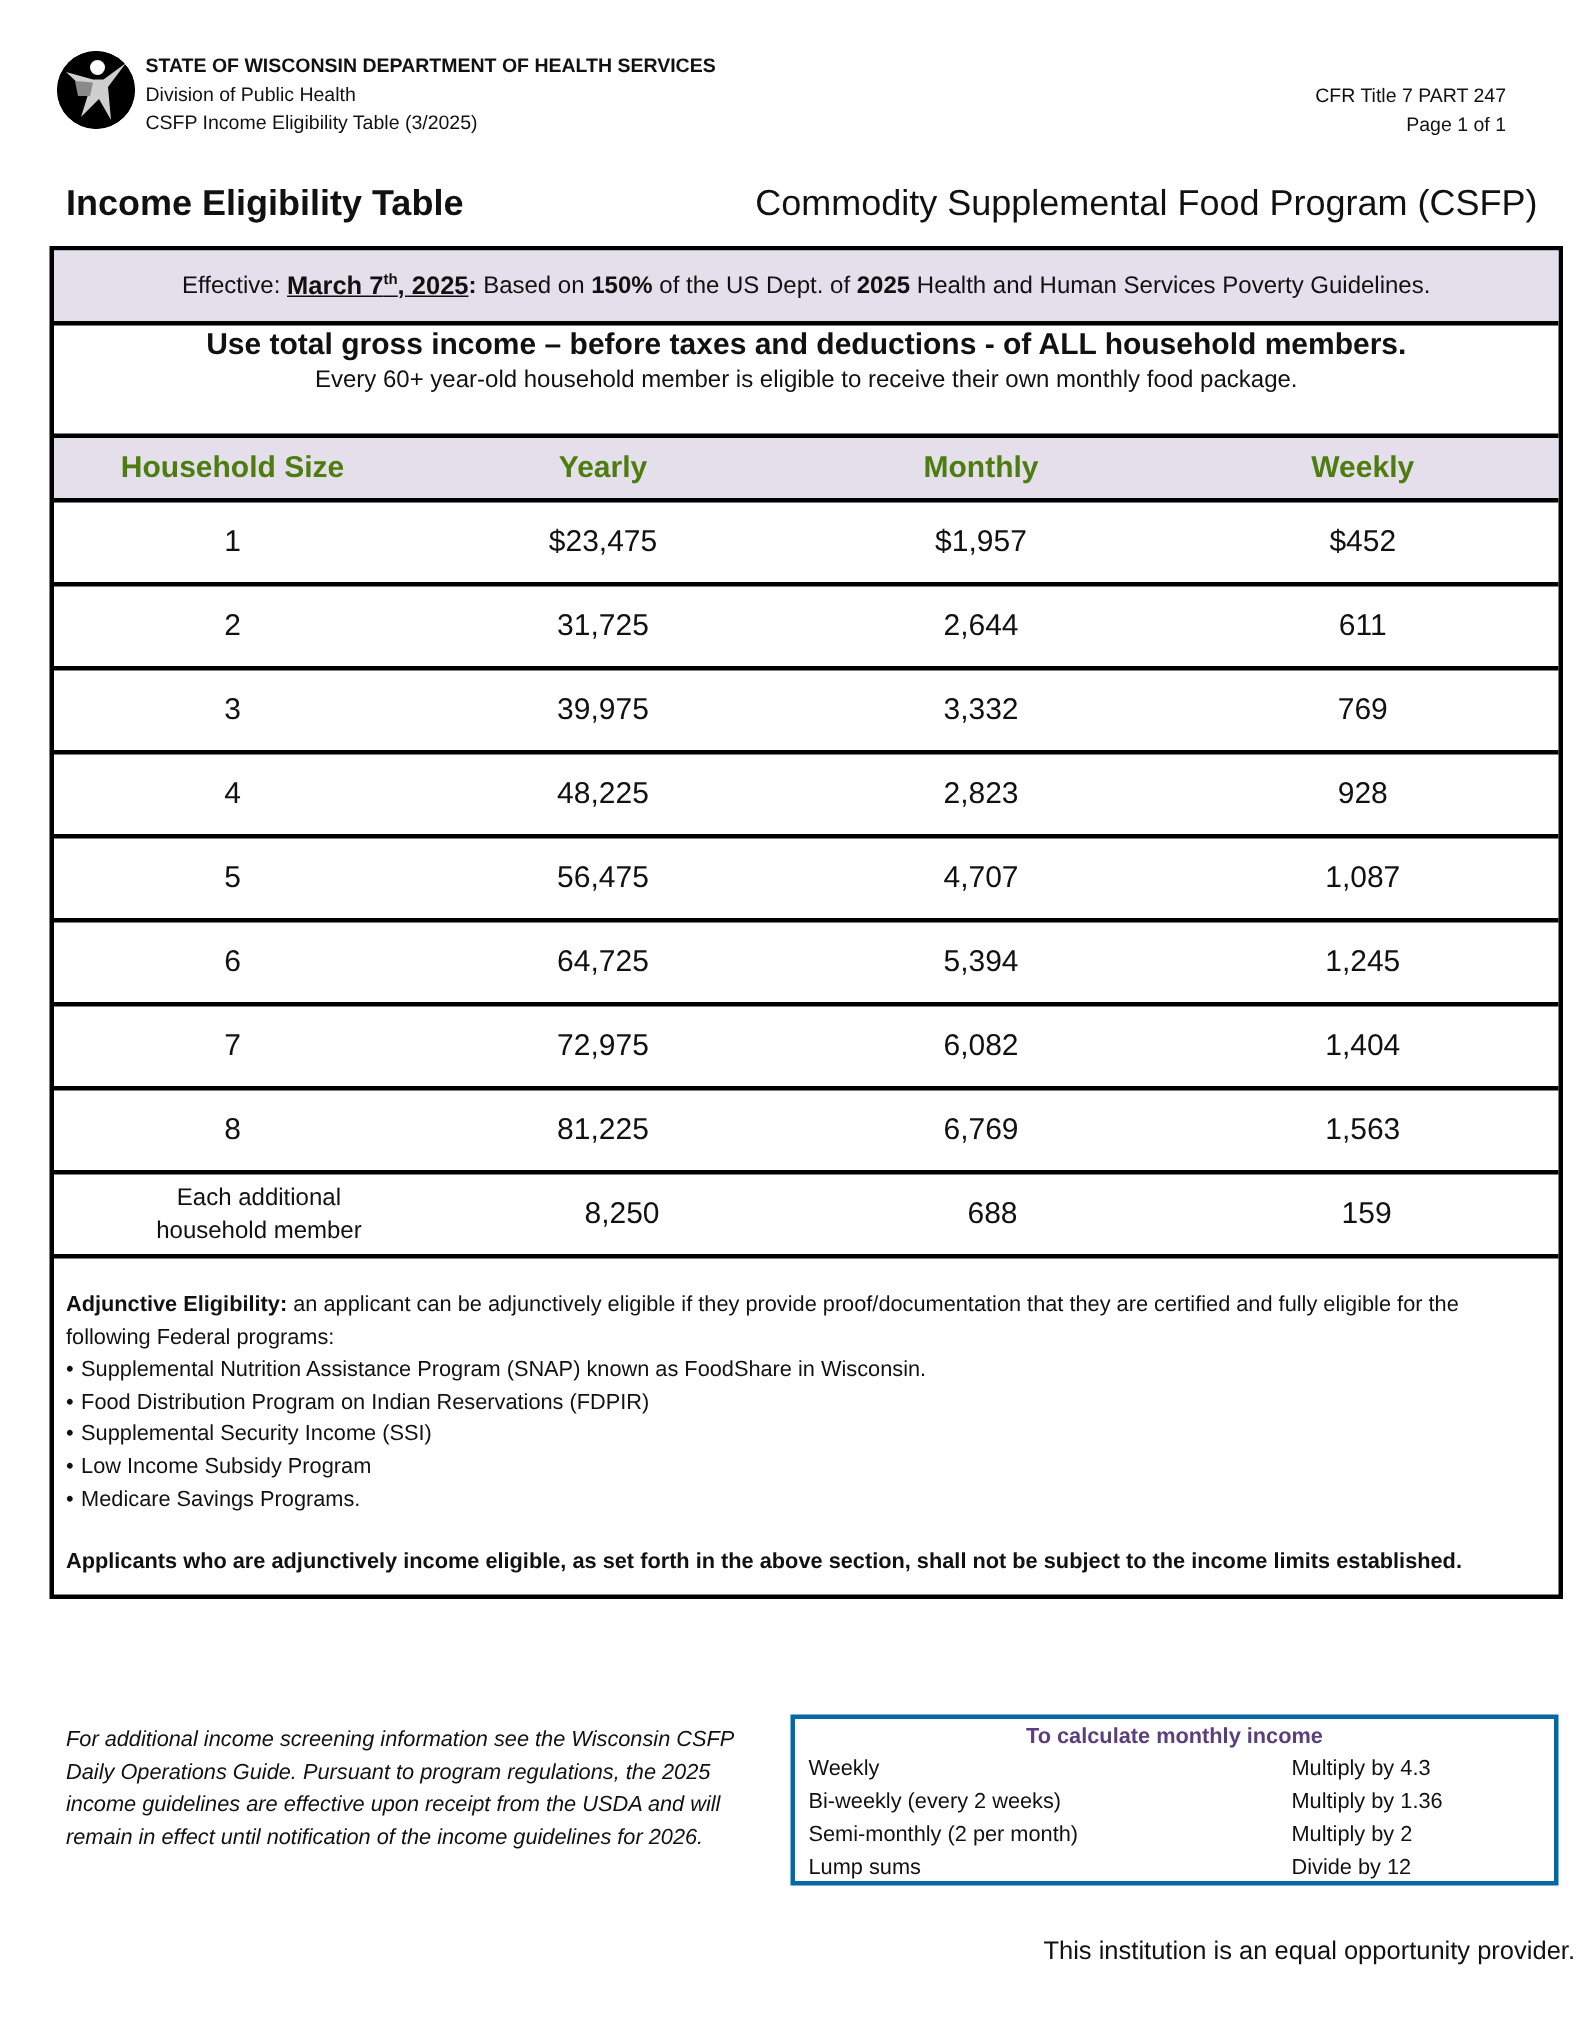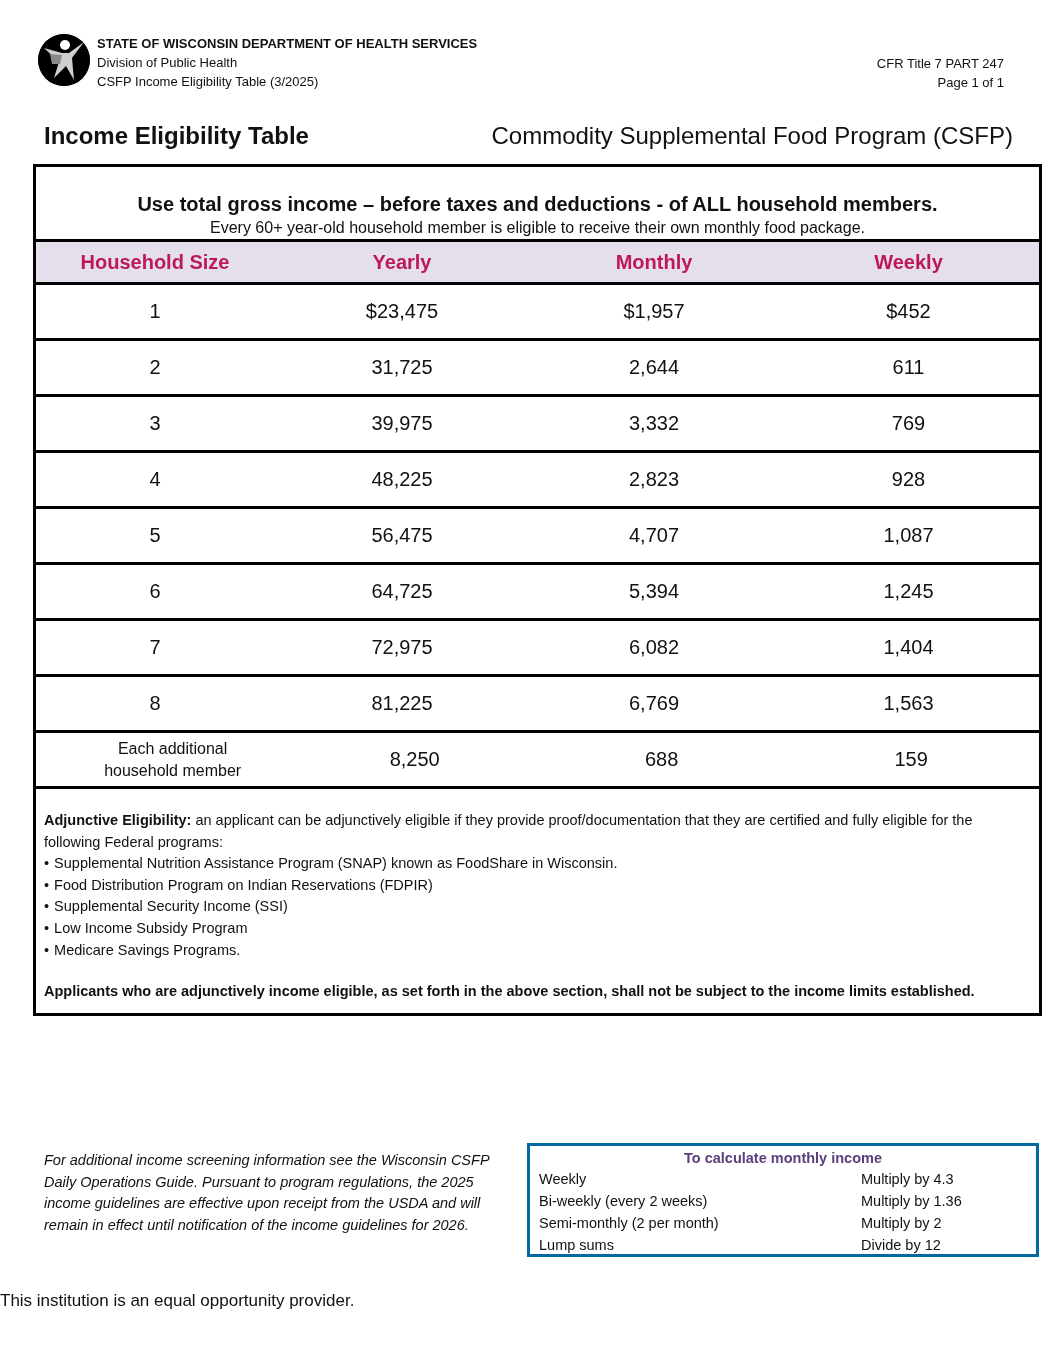--- a/index.html
+++ b/index.html
@@ -7,54 +7,54 @@
 
   .hdr { position: absolute; left: 38px; top: 34px; width: 970px; height: 64px; }
   .logo { position: absolute; left: 0; top: 0; width: 52px; height: 52px; border-radius: 50%; background: #000; overflow: hidden; }
   .logo svg { width: 52px; height: 52px; display: block; }
   .hdr-text { position: absolute; left: 59px; top: 0; font-size: 13px; line-height: 19px; }
   .hdr-text .org { font-weight: bold; }
   .hdr-right { position: absolute; right: 4px; top: 20px; text-align: right; font-size: 13px; line-height: 19px; }
 
   .title-row { position: absolute; left: 44px; top: 122px; width: 986px; height: 34px; }
   .title-left { position: absolute; left: 0; top: 0; font-size: 24px; font-weight: bold; }
-  .title-right { position: absolute; right: 17px; top: 0; font-size: 24px; }
+  .title-right { position: absolute; right: 5px; top: 0; font-size: 24px; }
 
   .main { position: absolute; left: 33px; top: 164px; width: 1003px; border: 3px solid #000; }
   .eff { background: #e4dfeb; height: 47px; border-bottom: 3px solid #000; display: flex; align-items: center; justify-content: center; font-size: 16px; }
   .eff b { font-weight: bold; }
   .eff .date { font-weight: bold; text-decoration: underline; font-size: 17px; }
   .eff sup { font-size: 10px; }
 
   .gross { height: 72px; border-bottom: 3px solid #000; text-align: center; }
-  .gross .l1 { font-size: 20px; font-weight: bold; padding-top: 24px; line-height: 26px; }
+  .gross .l1 { font-size: 20px; font-weight: bold; padding-top: 0; line-height: 26px; }
   .gross .l2 { font-size: 16px; line-height: 22px; }
 
-  .colhdr { background: #e4dfeb; height: 40px; border-bottom: 3px solid #000; display: flex; align-items: center; color: #be185d; font-weight: bold; font-size: 20px; }
+  .colhdr { background: #e4dfeb; height: 40px; border-bottom: 3px solid #000; display: flex; align-items: center; color: #4d7c0f; font-weight: bold; font-size: 20px; }
   .c1 { width: 238px; text-align: center; }
   .c2 { width: 256px; text-align: center; }
   .c3 { width: 248px; text-align: center; }
   .c4 { width: 261px; text-align: center; }
 
   .row { height: 53px; border-bottom: 3px solid #000; display: flex; align-items: center; font-size: 20px; }
   .row.last { height: 53px; padding-left: 20px; }
   .row .c1.small { font-size: 16px; line-height: 22px; }
 
   .adj { padding: 21px 8px 10px 8px; font-size: 14.5px; line-height: 21.6px; }
   .adj b { font-weight: bold; }
   .adj ul { list-style: none; margin: 0; padding: 0; }
   .adj li::before { content: "\2022"; margin-right: 5px; }
   .adj .spacer { height: 20px; }
 
   .foot-left { position: absolute; left: 44px; top: 1150px; width: 470px; font-size: 14.5px; line-height: 21.5px; font-style: italic; }
   .calc { position: absolute; left: 527px; top: 1143px; width: 506px; height: 108px; border: 3px solid #0369a1; font-size: 14.5px; }
   .calc .ct { text-align: center; color: #5a3f7c; font-weight: bold; line-height: 20px; margin-top: 2px; }
   .calc .cr { display: flex; line-height: 22px; padding-left: 9px; }
   .calc .cr .k { width: 322px; }
-  .eop { position: absolute; left: 0; width: 1050px; top: 1291px; text-align: left; font-size: 17px; }
+  .eop { position: absolute; left: 0; width: 1050px; top: 1291px; text-align: right; font-size: 17px; }
 </style>
 </head>
 <body>
 
 <div class="hdr">
   <div class="logo">
     <svg viewBox="0 0 52 52">
       <circle cx="26" cy="26" r="26" fill="#000"></circle>
       <circle cx="27" cy="11" r="5" fill="#fff"></circle>
       <path d="M6 14 L24 19 L31 19 L46 8 L34 24 L36 46 L28 32 L16 44 L21 28 Z" fill="#cfcfcf"></path>
@@ -71,20 +71,23 @@
     <div>Page 1 of 1</div>
   </div>
 </div>
 
 <div class="title-row">
   <div class="title-left">Income Eligibility Table</div>
   <div class="title-right">Commodity Supplemental Food Program (CSFP)</div>
 </div>
 
 <div class="main">
+  <div class="eff">
+    <span>Effective:</span>&nbsp;<span class="date"><span>March 7</span><sup>th</sup><span>, 2025</span></span><b>:</b><span style="white-space:pre"> Based on </span><b>150%</b><span style="white-space:pre"> of the US Dept. of </span><b>2025</b><span style="white-space:pre"> Health and Human Services Poverty Guidelines.</span>
+  </div>
 
   <div class="gross">
     <div class="l1">Use total gross income – before taxes and deductions - of ALL household members.</div>
     <div class="l2">Every 60+ year-old household member is eligible to receive their own monthly food package.</div>
   </div>
 
   <div class="colhdr">
     <div class="c1">Household Size</div>
     <div class="c2">Yearly</div>
     <div class="c3">Monthly</div>

